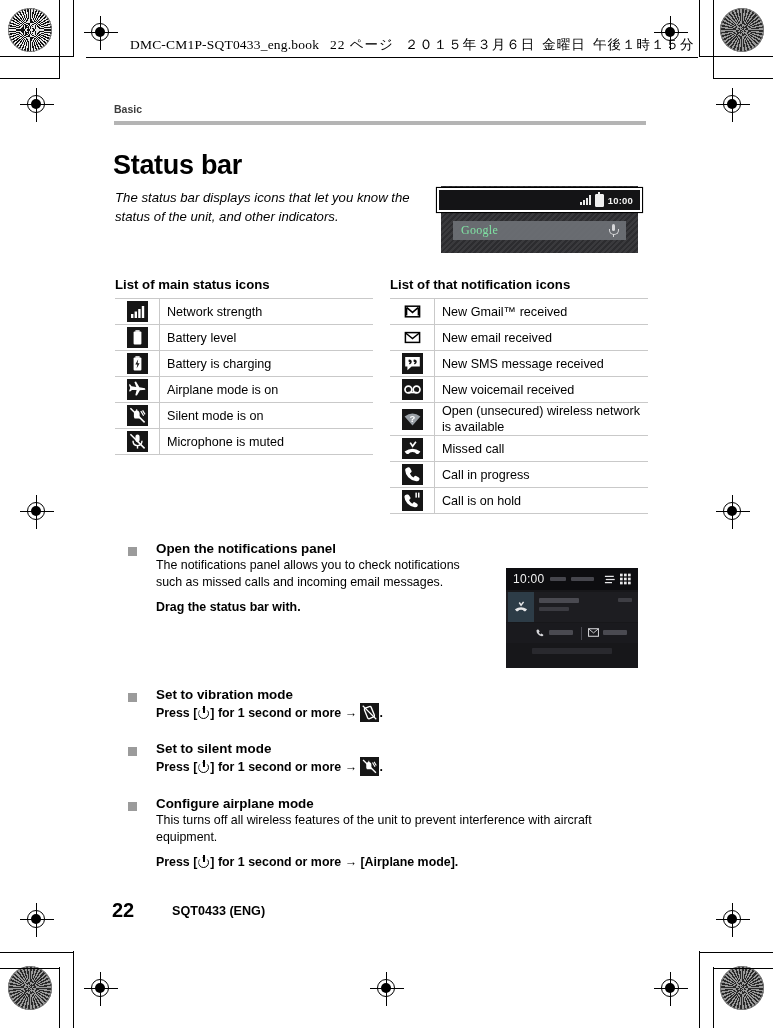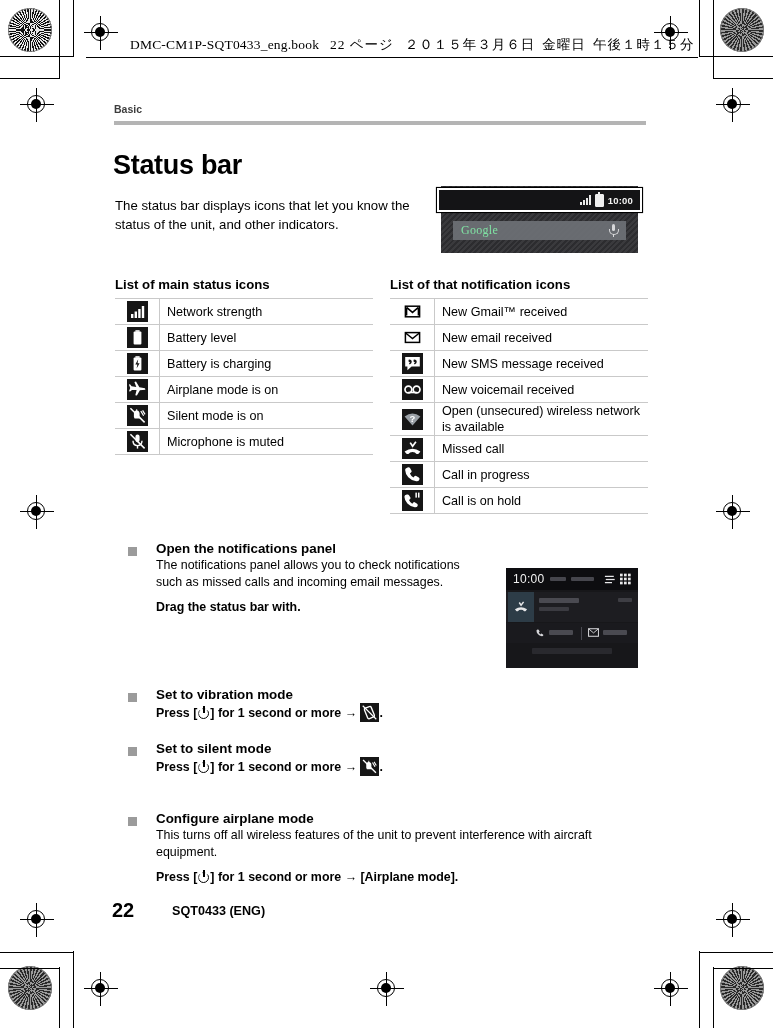--- a/index.html
+++ b/index.html
@@ -119,24 +119,25 @@
     left: 113px;
     top: 132px;
     font-size: 27px;
     font-weight: 700;
     letter-spacing: -0.3px;
   }
 
   .intro {
     position: absolute;
     left: 115px;
-    top: 196px;
+    top: 188px;
     width: 320px;
     font-size: 13.2px;
     line-height: 19px;
+    font-style: italic;
   }
 
   
   .device-art {
     position: absolute;
     left: 437px;
     top: 186px;
     width: 205px;
     height: 67px;
   }
@@ -818,21 +819,21 @@
       <span class="inline-ibox">
         <svg width="19" height="19" viewBox="0 0 21 21">
           <path d="M7.6 13.6 L13.8 13.6 L12.6 12 L12.6 8.6 C12.6 6.8 11.6 5.6 10.2 5.4 L10.2 4.2 L9.2 4.2 L9.2 5.4 C7.8 5.6 6.9 6.8 6.9 8.6 L6.9 12 Z" fill="#fff"></path>
           <path d="M13.8 6 L16.6 10.8 M15.6 5.4 L18 9.4" stroke="#fff" stroke-width="1.2" fill="none"></path>
           <path d="M3.4 3.2 L17.6 17.4" stroke="#fff" stroke-width="1.5"></path>
         </svg>
       </span><span>.</span>
     </div>
   </div>
 
-  <div class="sec" style="left:128px; top:796px; width:500px;margin-top:15px;">
+  <div class="sec" style="left:128px; top:796px; width:500px;">
     <span class="bullet"></span>
     <div class="sec-title">Configure airplane mode</div>
     <div class="sec-body">This turns off all wireless features of the unit to prevent interference with aircraft equipment.</div>
     <div class="gap"></div>
     <div class="sec-strong">
       <span>Press [</span><span class="pwr"><span class="ring2"></span><span class="bar2"></span></span><span>] for 1 second or more</span>
       <span class="arrow">→</span>
       <span>[Airplane mode].</span>
     </div>
   </div>

